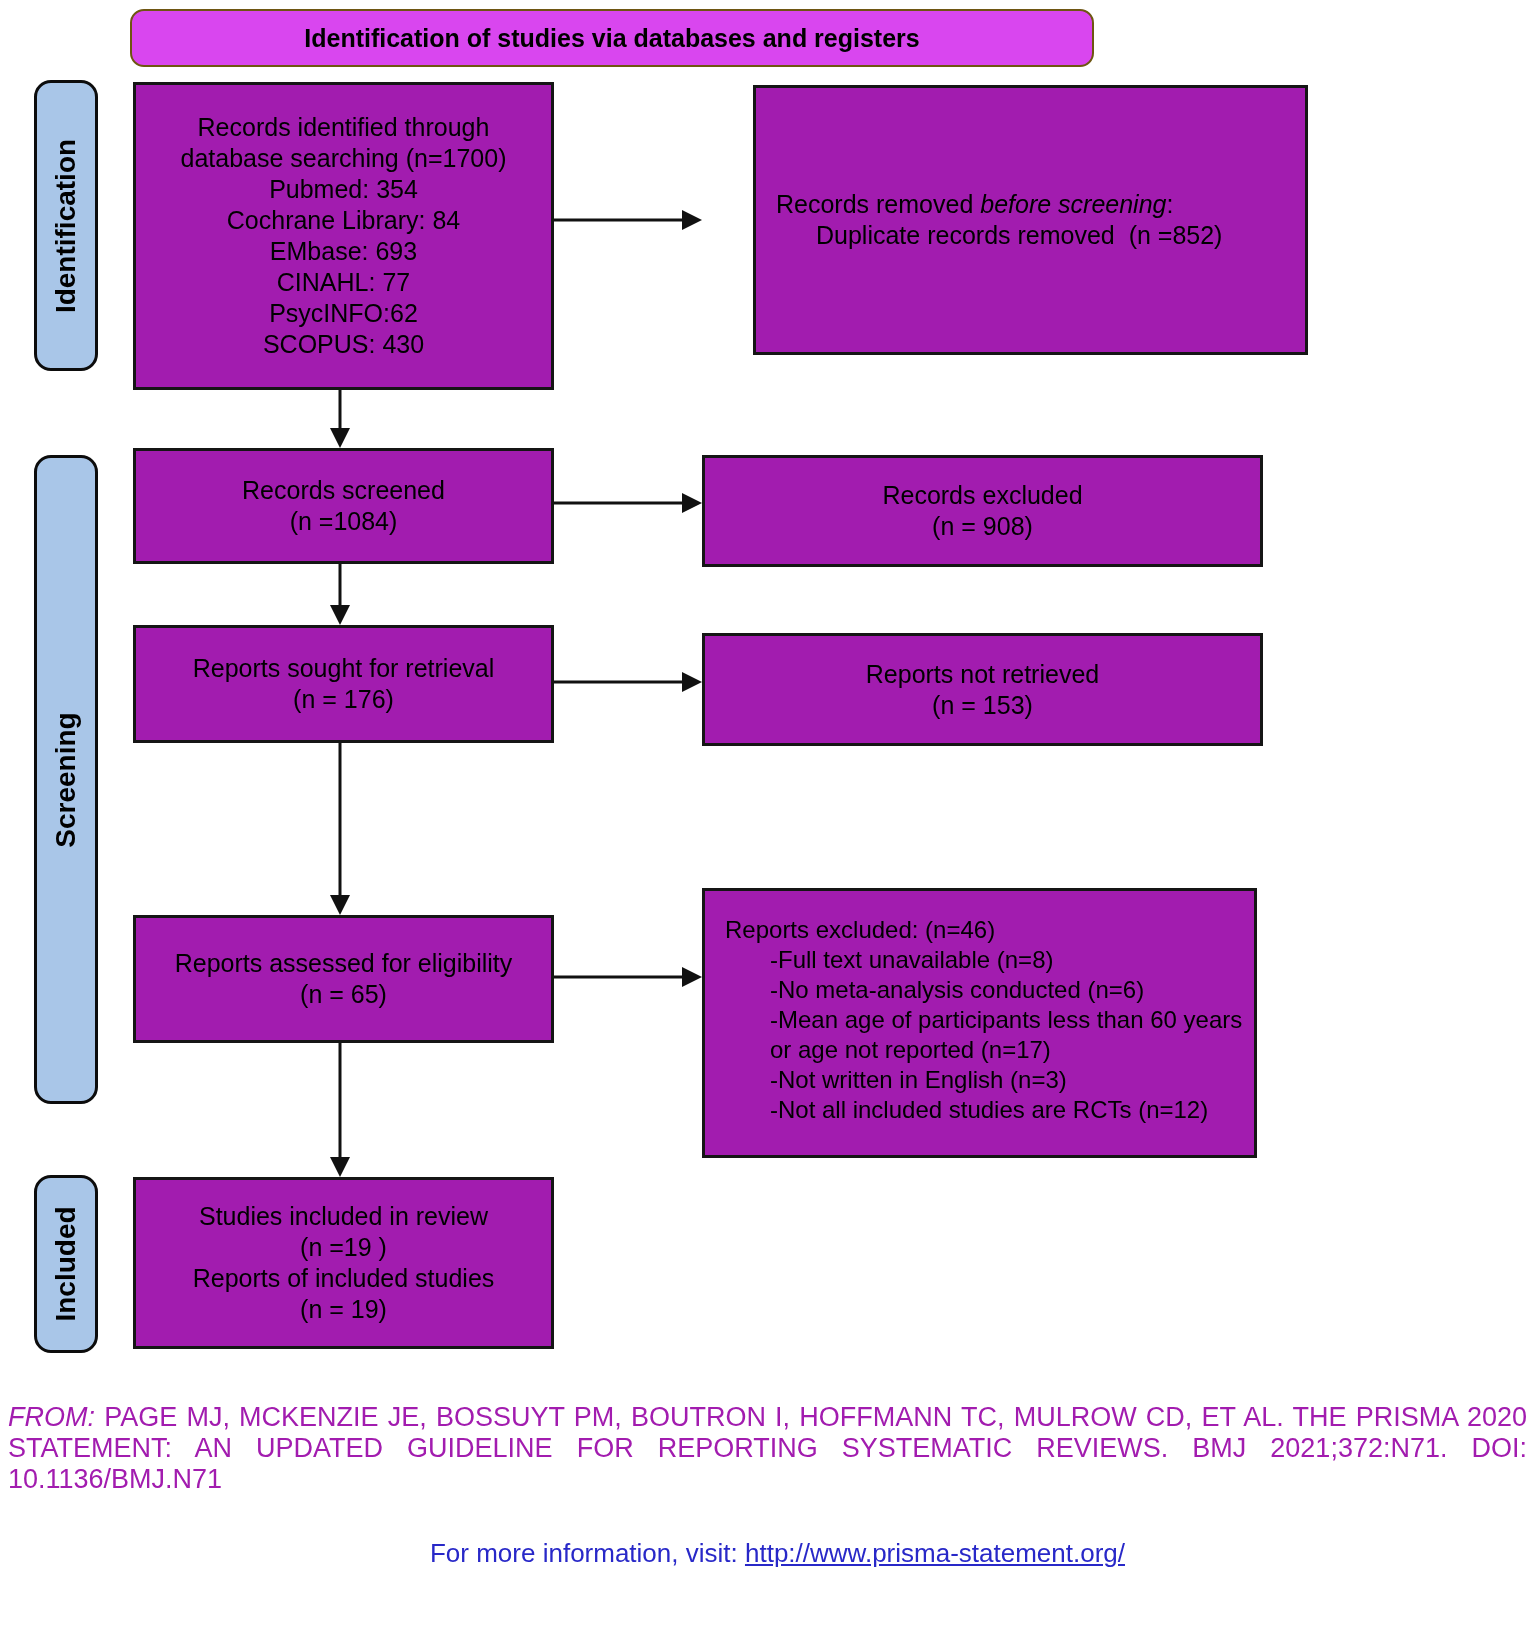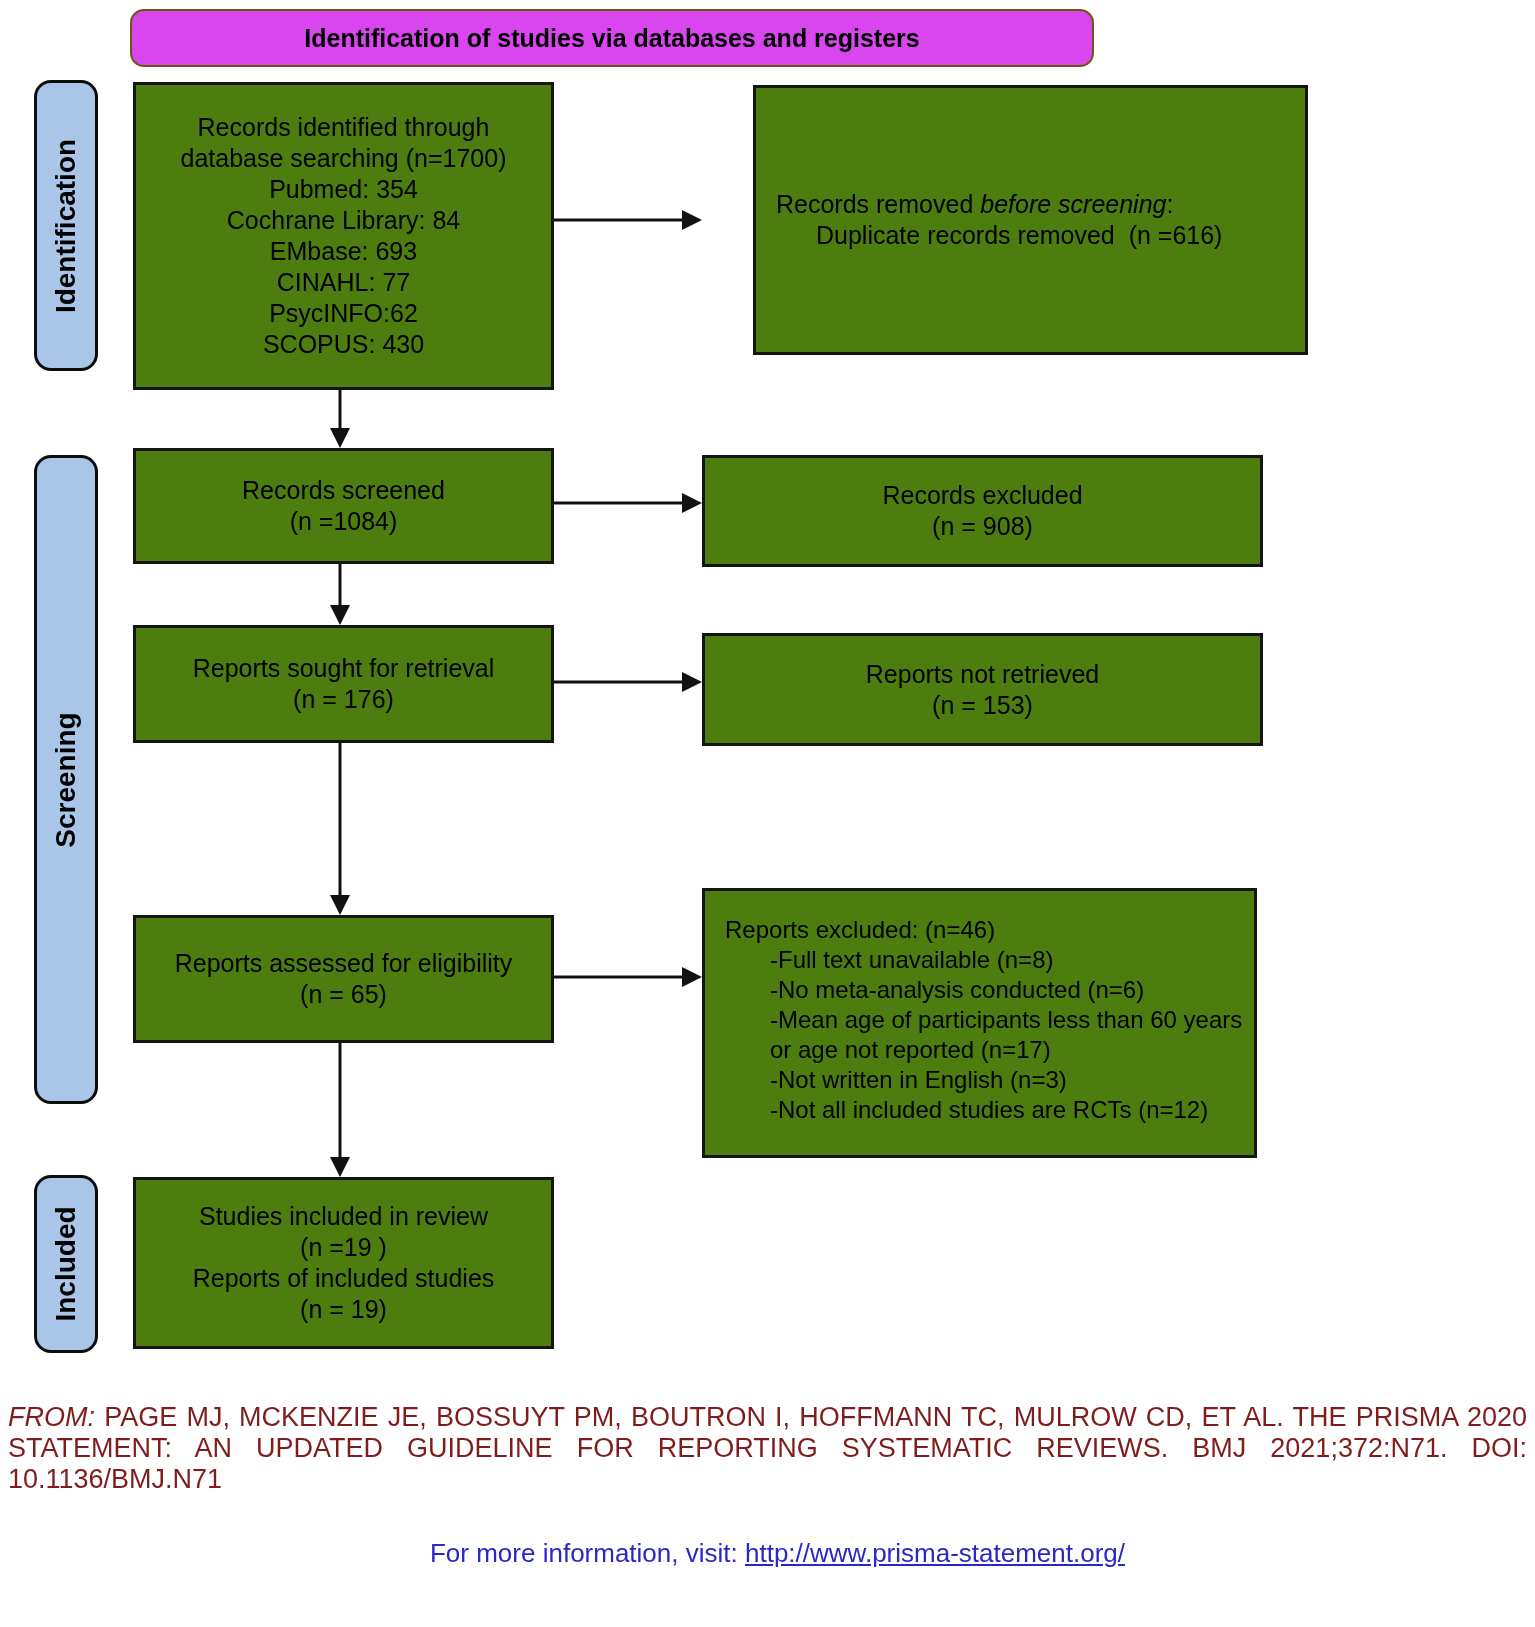--- a/index.html
+++ b/index.html
@@ -26,21 +26,21 @@
   .stage span{
     transform:rotate(-90deg);white-space:nowrap;
     font-weight:bold;font-size:28px;color:#000;
   }
   .stage-identification{top:80px;height:285px;}
   .stage-screening{top:455px;height:643px;}
   .stage-included{top:1175px;height:172px;}
 
   
   .box{
-    position:absolute;background:#4d7c0f;border:3px solid #151515;
+    position:absolute;background:#a21caf;border:3px solid #151515;
     font-size:25px;line-height:31px;color:#000;
   }
   .center{display:flex;align-items:center;justify-content:center;text-align:center;}
   .pre{white-space:pre-wrap;}
 
   .box-identified{left:133px;top:82px;width:415px;height:302px;}
   .box-removed{left:718px;top:85px;width:555px;height:270px;display:flex;flex-direction:column;justify-content:center;padding:0 14px 0 20px;box-sizing:border-box;margin-left:35px;}
   .box-removed .indent{padding-left:40px;}
   .box-screened{left:133px;top:448px;width:415px;height:110px;}
   .box-excluded{left:702px;top:455px;width:555px;height:106px;}
@@ -50,21 +50,21 @@
   .box-reportsexcluded{
     left:702px;top:888px;width:555px;height:270px;box-sizing:border-box;
     padding:24px 10px 0 20px;font-size:24px;line-height:30px;
   }
   .box-reportsexcluded .reasons{margin-left:45px;white-space:pre-wrap;}
   .box-included{left:133px;top:1177px;width:415px;height:166px;}
 
   
   .citation{
     position:absolute;left:8px;top:1402px;width:1519px;
-    font-size:27px;line-height:31px;text-align:justify;color:#7f1d1d;
+    font-size:27px;line-height:31px;text-align:justify;color:#a21caf;
   }
   .citation .from{font-style:italic;}
   .info-line{
     position:absolute;left:0;top:1538px;width:1535px;text-align:center;
     font-size:26px;color:#2828C8;margin-left:10px;
   }
   .info-line a{color:#2828C8;text-decoration:underline;}
   .italic{font-style:italic;}
 </style>
 </head>
@@ -137,21 +137,21 @@
 Pubmed: 354
 Cochrane Library: 84
 EMbase: 693
 CINAHL: 77
 PsycINFO:62
 SCOPUS: 430</div>
   </div>
 
   <div class="box box-removed">
     <div><span>Records removed </span><span class="italic">before screening</span><span>:</span></div>
-    <div class="indent pre">Duplicate records removed  (n =616)</div>
+    <div class="indent pre">Duplicate records removed  (n =852)</div>
   </div>
 
   <div class="box box-screened center">
     <div class="pre">Records screened
 (n =1084)</div>
   </div>
 
   <div class="box box-excluded center">
     <div class="pre">Records excluded
 (n = 908)</div>

